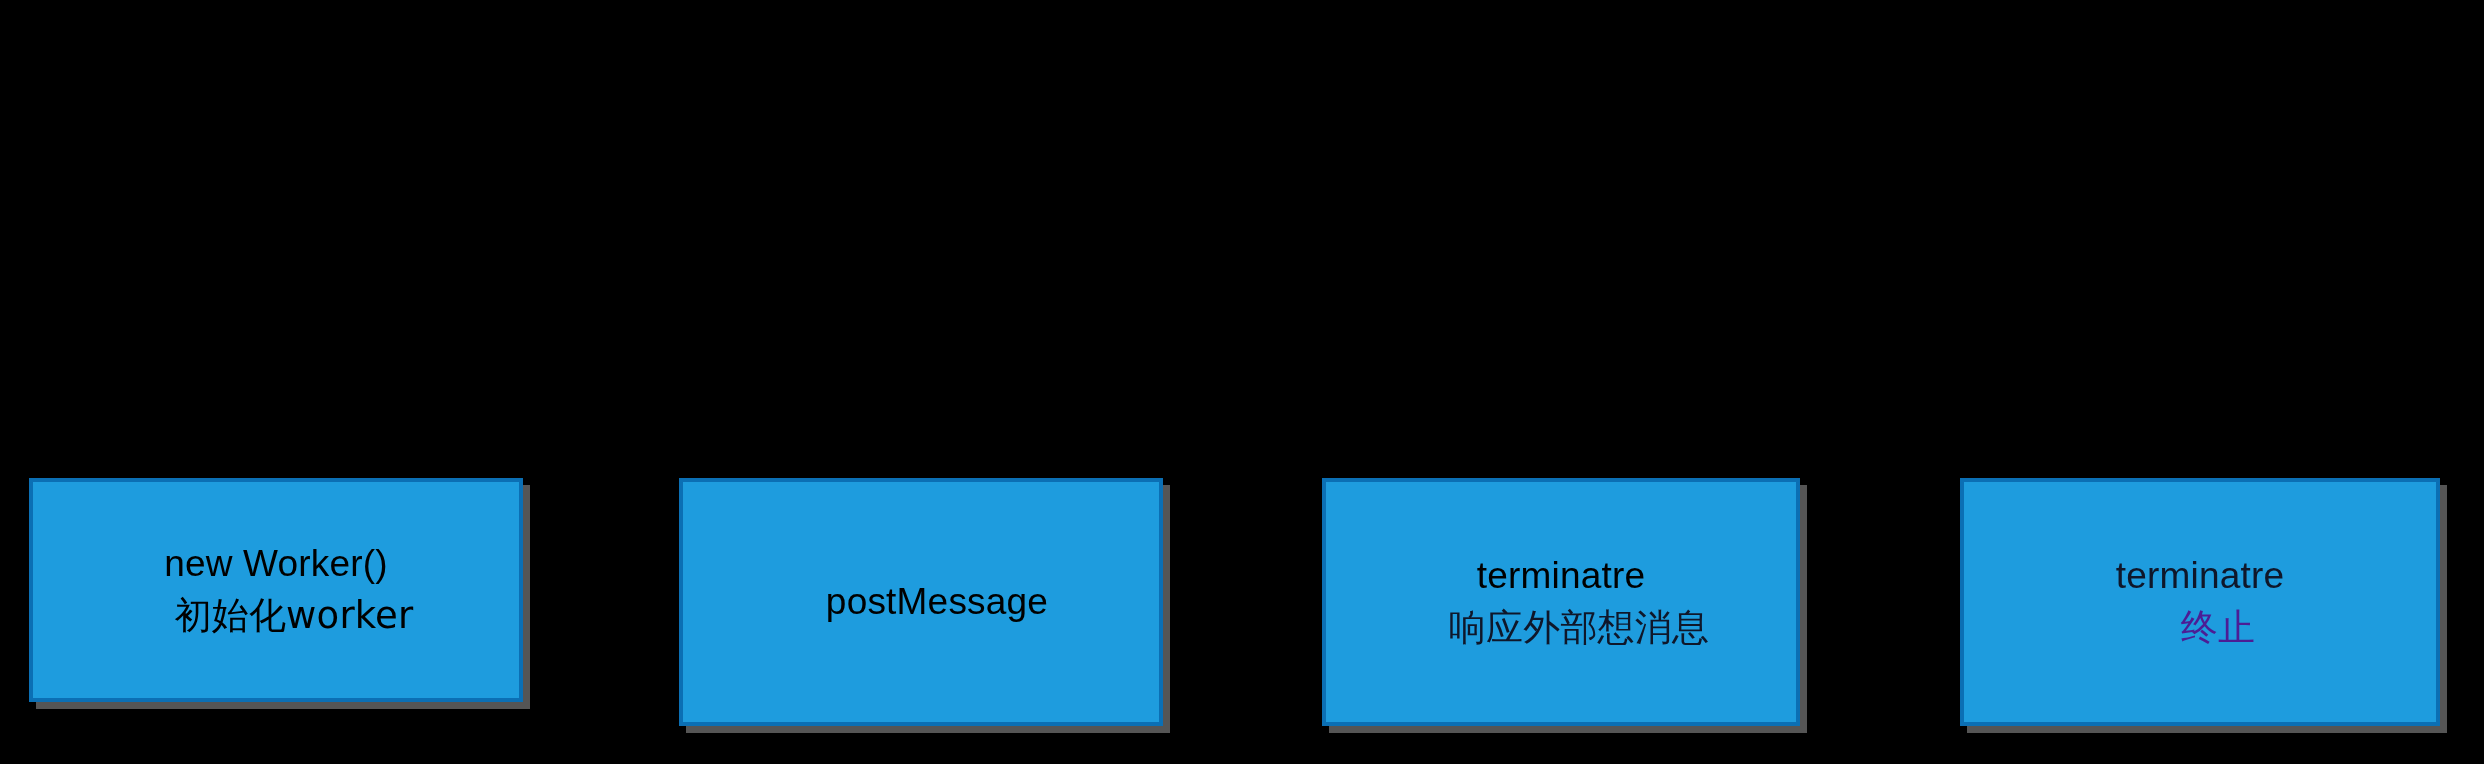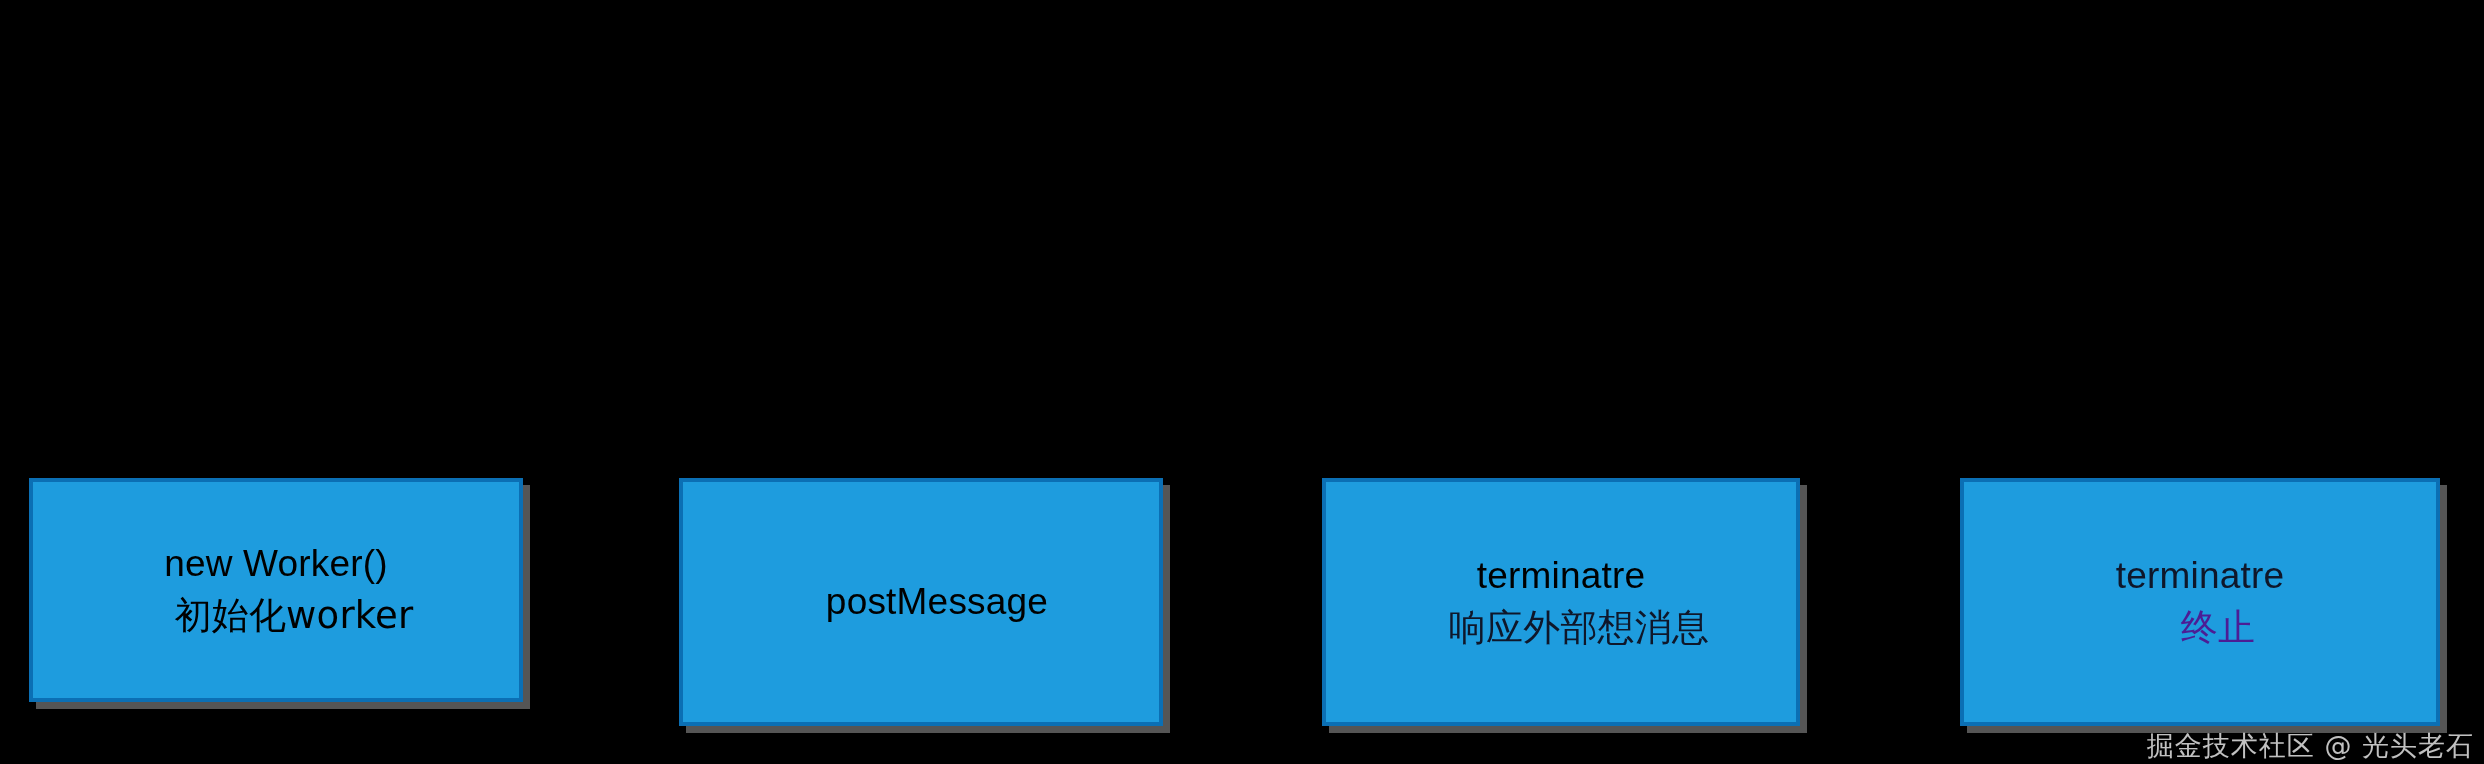--- a/index.html
+++ b/index.html
@@ -82,15 +82,14 @@
   <div class="node" id="node-2" style="left: 1322px; top: 478px; width: 478px; height: 248px; background: rgb(30, 156, 222); border-color: rgb(11, 111, 180); box-shadow: rgb(85, 85, 85) 7px 7px 0px 0px;">
     <div class="node-line" style="color: rgb(0, 0, 0);">terminatre</div>
     <div class="node-line cjk" style="color: #0f172a;">响应外部想消息</div>
   </div>
 
   <div class="node" id="node-3" style="left: 1960px; top: 478px; width: 480px; height: 248px; background: rgb(30, 156, 222); border-color: rgb(11, 111, 180); box-shadow: rgb(85, 85, 85) 7px 7px 0px 0px;">
     <div class="node-line" style="color: #0f172a;">terminatre</div>
     <div class="node-line cjk" style="color: #4c1d95;">终止</div>
   </div>
 
-  <div id="watermark">掘金技术社区 @ 光头老石</div>
 
 </div>
 
 </body></html>

